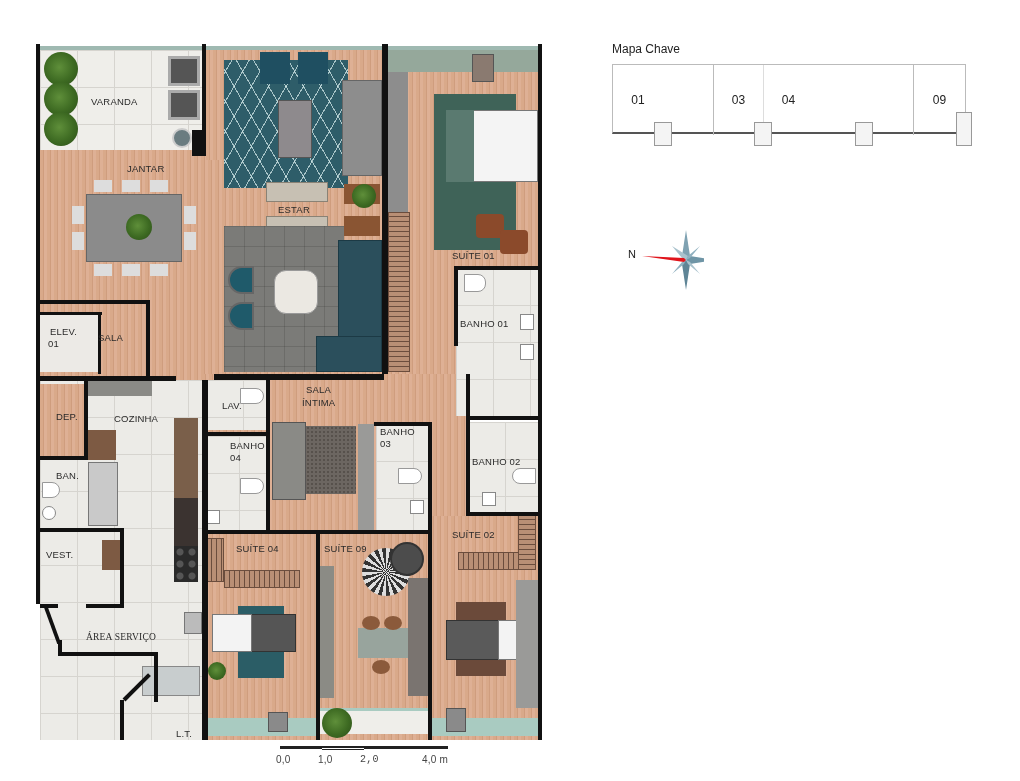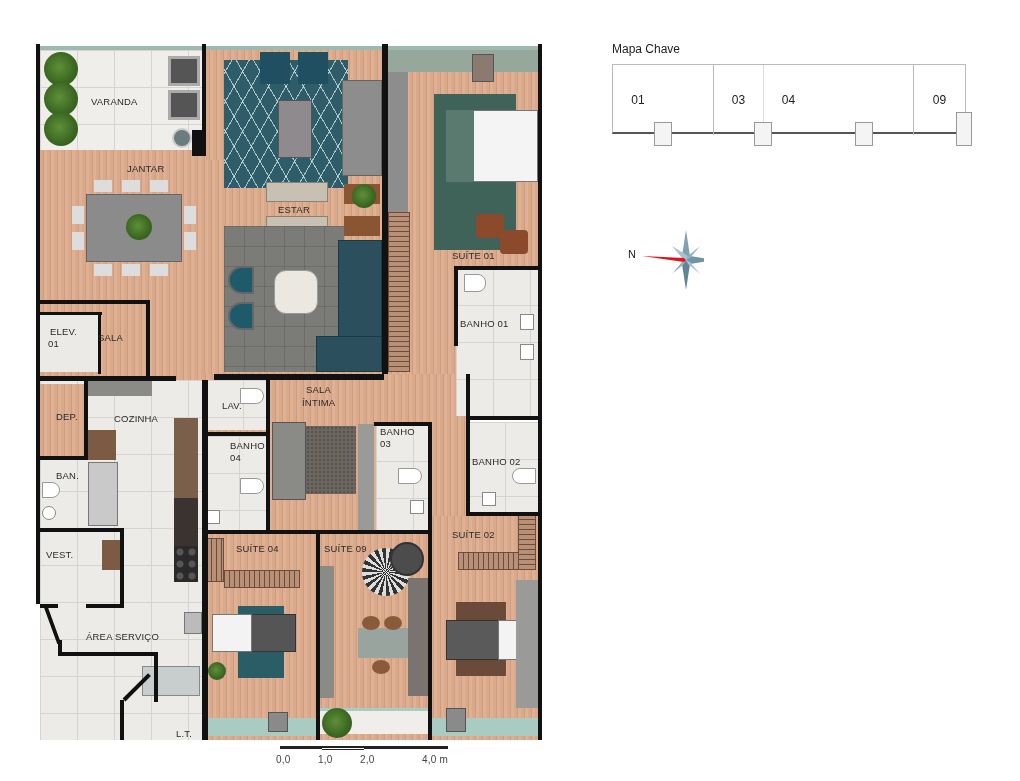--- a/index.html
+++ b/index.html
@@ -200,30 +200,30 @@
   <div class="label" style="left:344px; top:382px;">BANHO</div>
   <div class="label" style="left:344px; top:394px;">03</div>
   <div class="label" style="left:436px; top:402px;margin-top:10px;">BANHO 02</div>
   <div class="label" style="left:194px; top:396px;">BANHO</div>
   <div class="label" style="left:194px; top:408px;">04</div>
   <div class="label" style="left:20px; top:426px;">BAN.</div>
   <div class="label" style="left:10px; top:505px;">VEST.</div>
   <div class="label" style="left:200px; top:499px;">SUÍTE 04</div>
   <div class="label" style="left:288px; top:499px;">SUÍTE 09</div>
   <div class="label" style="left:416px; top:485px;">SUÍTE 02</div>
-  <div class="label" style="left:50px; top:587px;">ÁREA SERVIÇO</div>
+  <div class="label" style="left:50px; top:587px;font-family:Liberation Serif, serif;">ÁREA SERVIÇO</div>
   <div class="label" style="left:140px; top:684px;">L.T.</div>
 </div>
 
 <div class="abs" style="left:280px; top:744px; width:170px; height:26px;">
   <div class="abs" style="left:0; top:2px; width:168px; height:3px; background:#222;"></div>
   <div class="abs" style="left:42px; top:3px; width:42px; height:3px; background:#fff; border-top:1px solid #222; border-bottom:1px solid #222;"></div>
   <div class="abs label" style="left:-4px; top:10px; color:#444; font-size:10px;">0,0</div>
   <div class="abs label" style="left:38px; top:10px; color:#444; font-size:10px;">1,0</div>
-  <div class="abs label" style="left:80px; top:10px; color:#444; font-size:10px;">2,0</div>
+  <div class="abs label" style="left:80px; top:10px; color:#444; font-size:10px;font-family:Liberation Mono, monospace;">2,0</div>
   <div class="abs label" style="left:142px; top:10px; color:#444; font-size:10px;">4,0 m</div>
 </div>
 
 <div class="abs" style="left:612px; top:42px; width:360px; height:110px;">
   <div class="abs" style="left:0; top:0; font-size:12px; color:#222;">Mapa Chave</div>
   <div class="abs" style="left:0; top:22px; width:354px; height:70px; border:1px solid #bbb; border-bottom:2px solid #555;">
     <div class="key-map-cell" style="left:0; width:50px;">
         <span>01</span>
       </div>
     <div class="key-map-cell" style="left:100px; width:50px; border-left:1px solid #bbb;">

